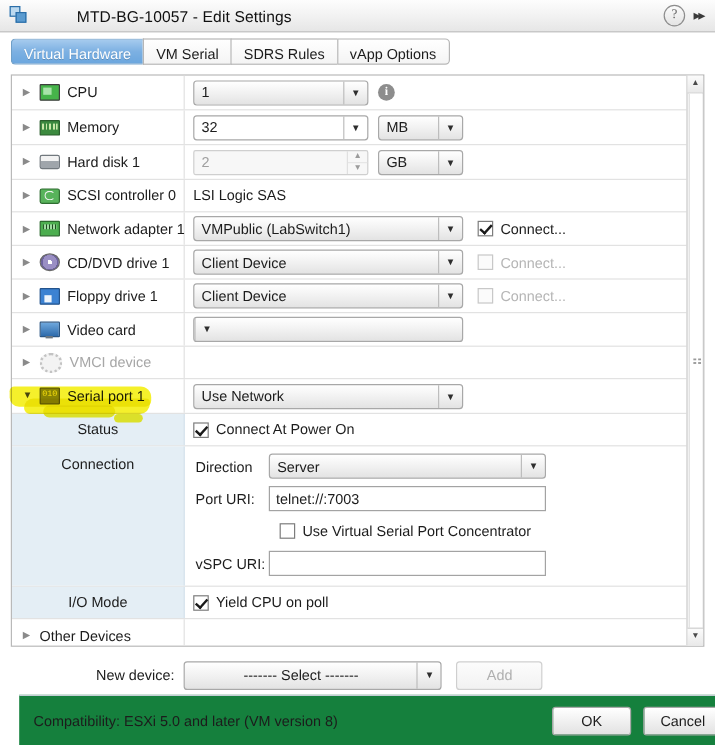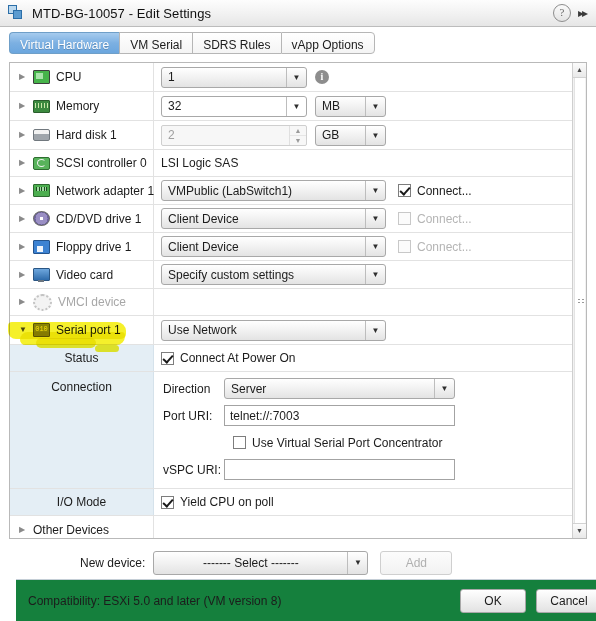--- a/index.html
+++ b/index.html
@@ -40,20 +40,21 @@
     background: #bcd9ef;
     box-sizing: border-box;
   }
   .title-icon .sq1 { width: 9px; height: 9px; left: 0; top: 0; }
   .title-icon .sq2 { width: 9px; height: 9px; left: 5px; top: 5px; background:#5b9bd0; }
   .title-text {
     font-size: 13px;
     color: #101010;
     letter-spacing: 0.1px;
     white-space: nowrap;
+    margin-left: 32px;
   }
   .title-actions {
     margin-left: auto;
     display: flex;
     align-items: center;
     gap: 7px;
   }
   .help-btn {
     width: 16px; height: 16px;
     border-radius: 50%;
@@ -508,21 +509,20 @@
     </div>
 
     <div class="row" style="height:28px">
       <div class="lcell">
         <span class="twisty">▶</span>
         <span class="dico ico-vid"></span>
         <span class="dev-label">Video card</span>
       </div>
       <div class="rcell">
         <div class="combo" style="width:225px">
-          <span class="val">Specify custom settings</span>
           <span class="arrow">▼</span>
         </div>
       </div>
     </div>
 
     <div class="row" style="height:26px">
       <div class="lcell">
         <span class="twisty">▶</span>
         <span class="dico ico-vmci"></span>
         <span class="dev-label disabled">VMCI device</span>

